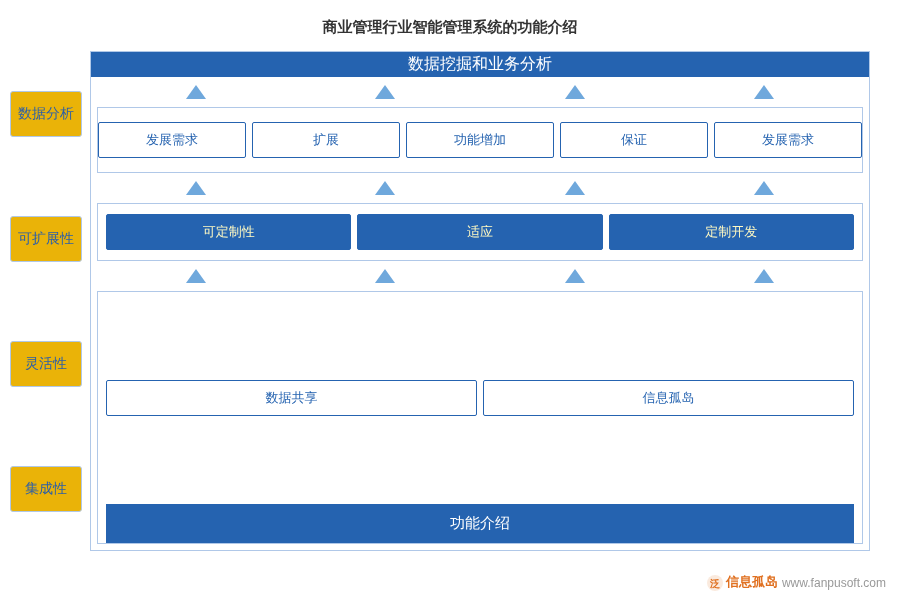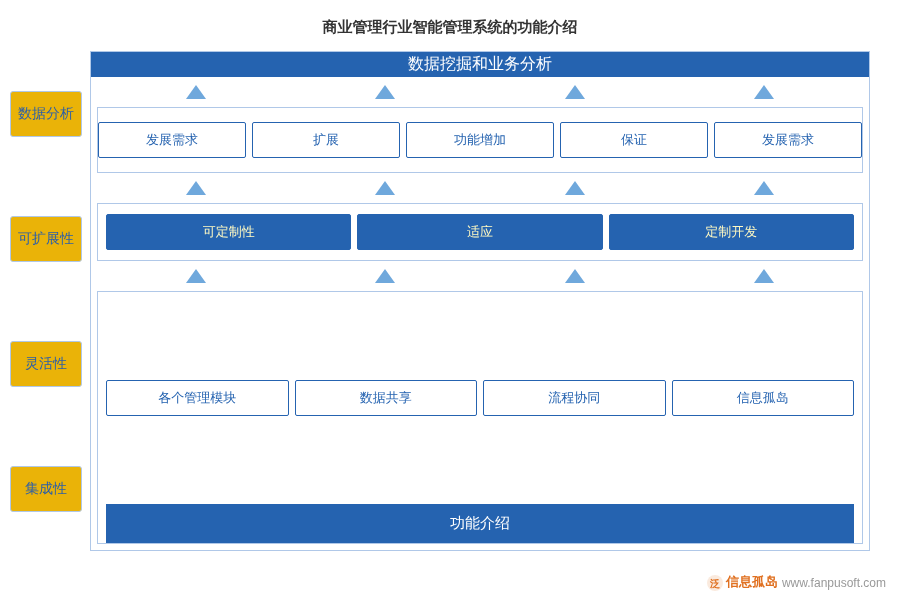--- a/index.html
+++ b/index.html
@@ -256,23 +256,21 @@
 
     <div class="arrows-row">
       <span class="arrow-up"></span>
       <span class="arrow-up"></span>
       <span class="arrow-up"></span>
       <span class="arrow-up"></span>
     </div>
 
     <div class="layer-integration">
       <div class="integration-boxes">
-        <div class="box-item">各个管理模块</div>
         <div class="box-item">数据共享</div>
-        <div class="box-item">流程协同</div>
         <div class="box-item">信息孤岛</div>
       </div>
       <div class="integration-bottom">功能介绍</div>
     </div>
 
   </div>
 </div>
 
 <div class="watermark">
   <span class="watermark-logo">

